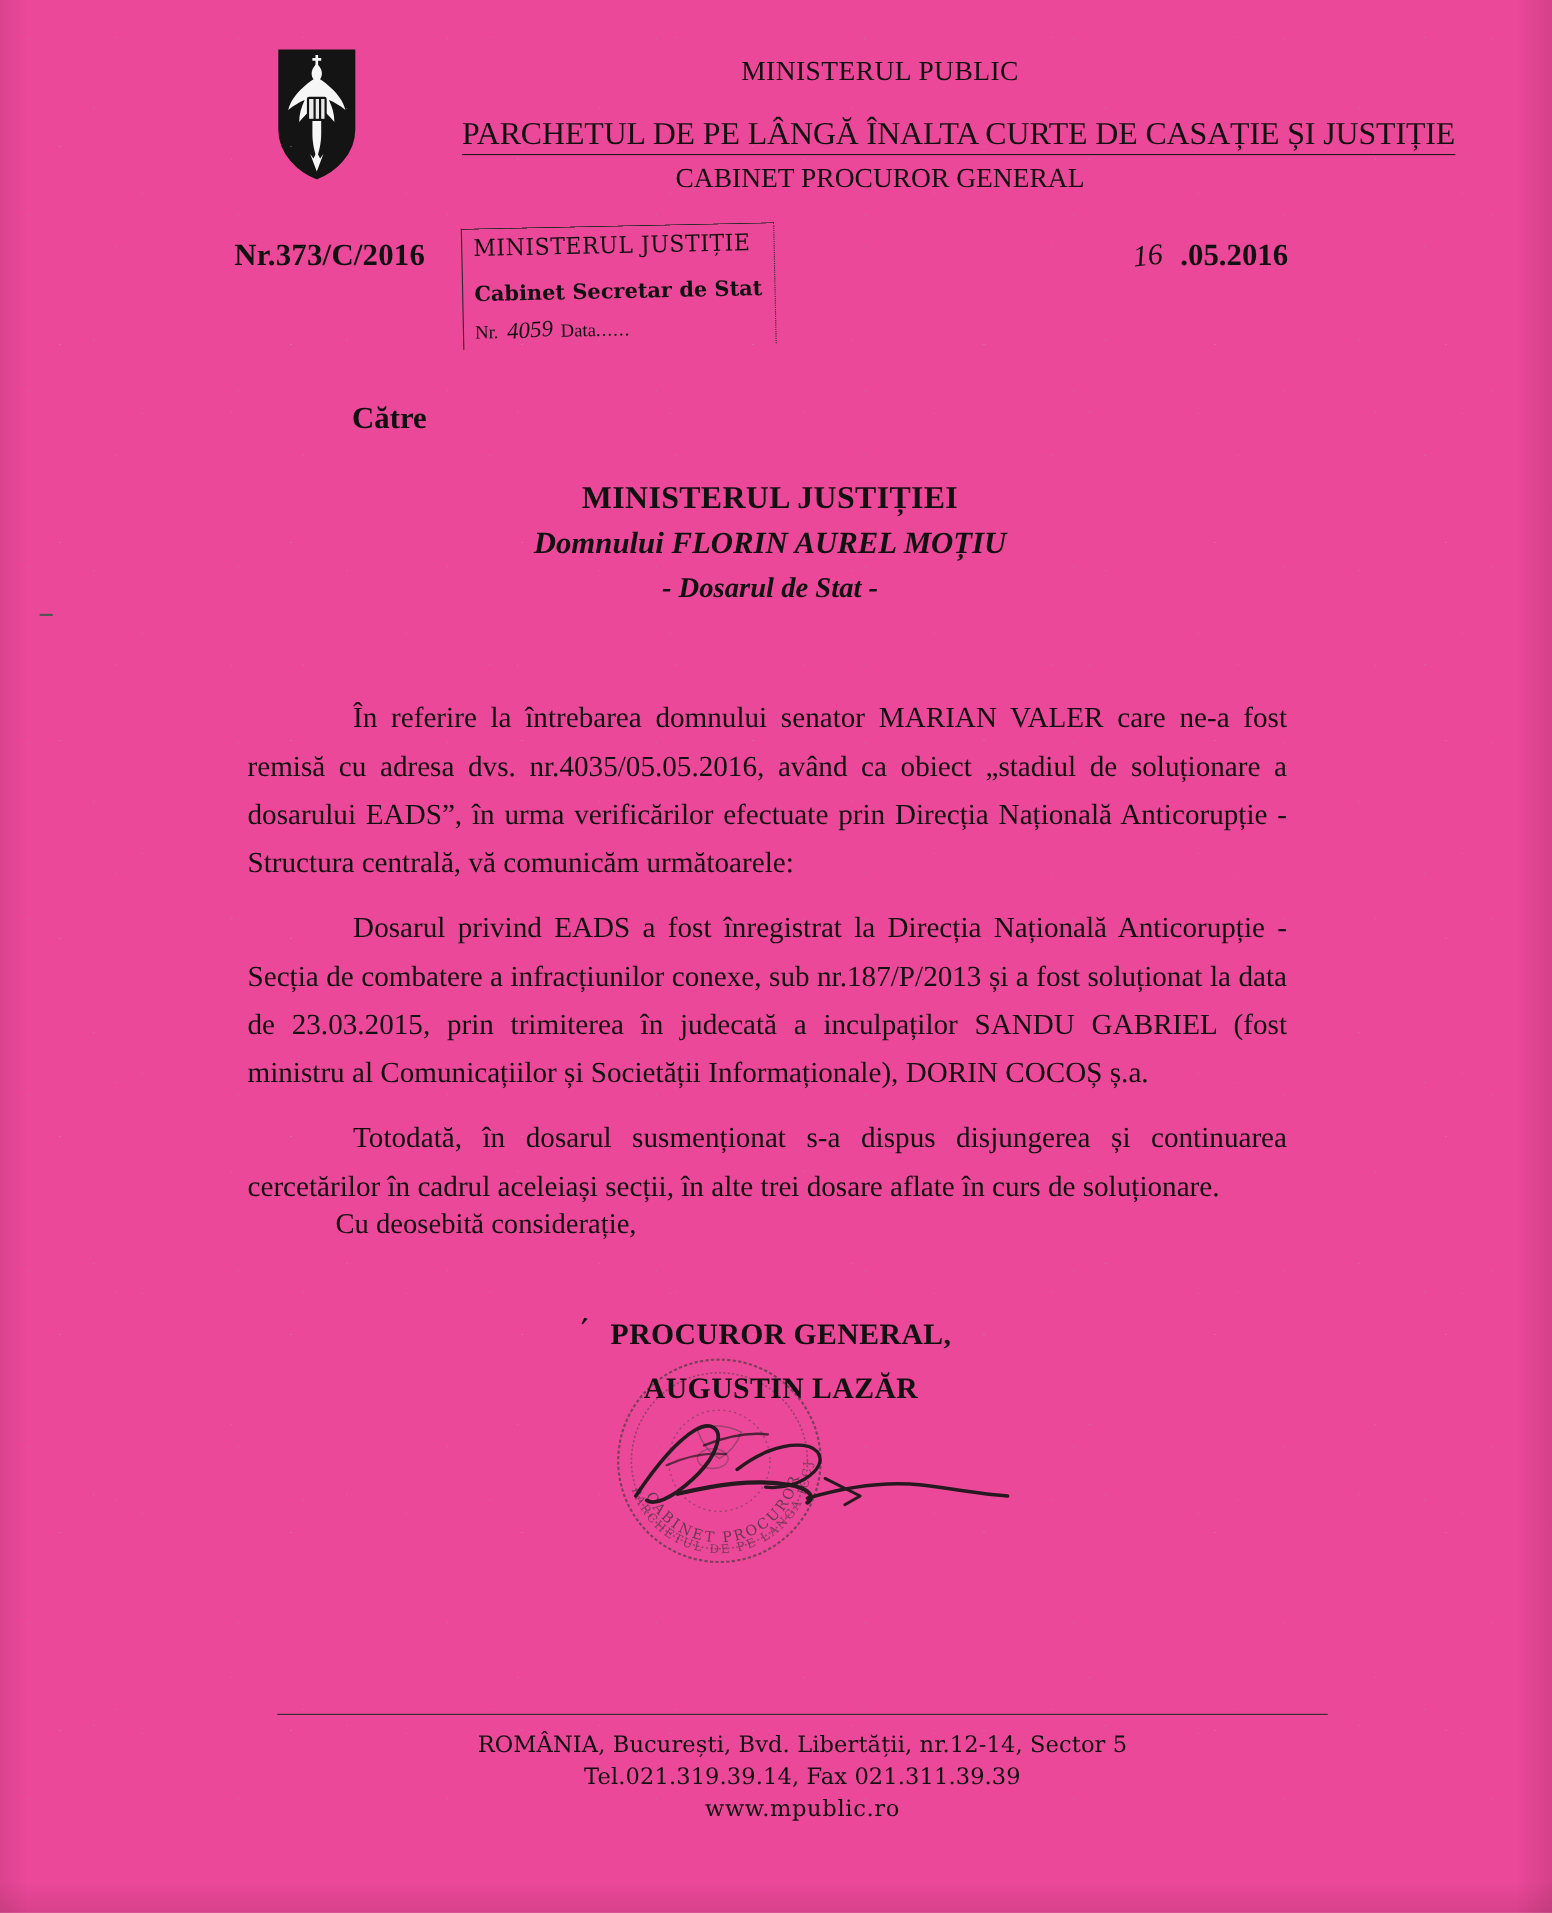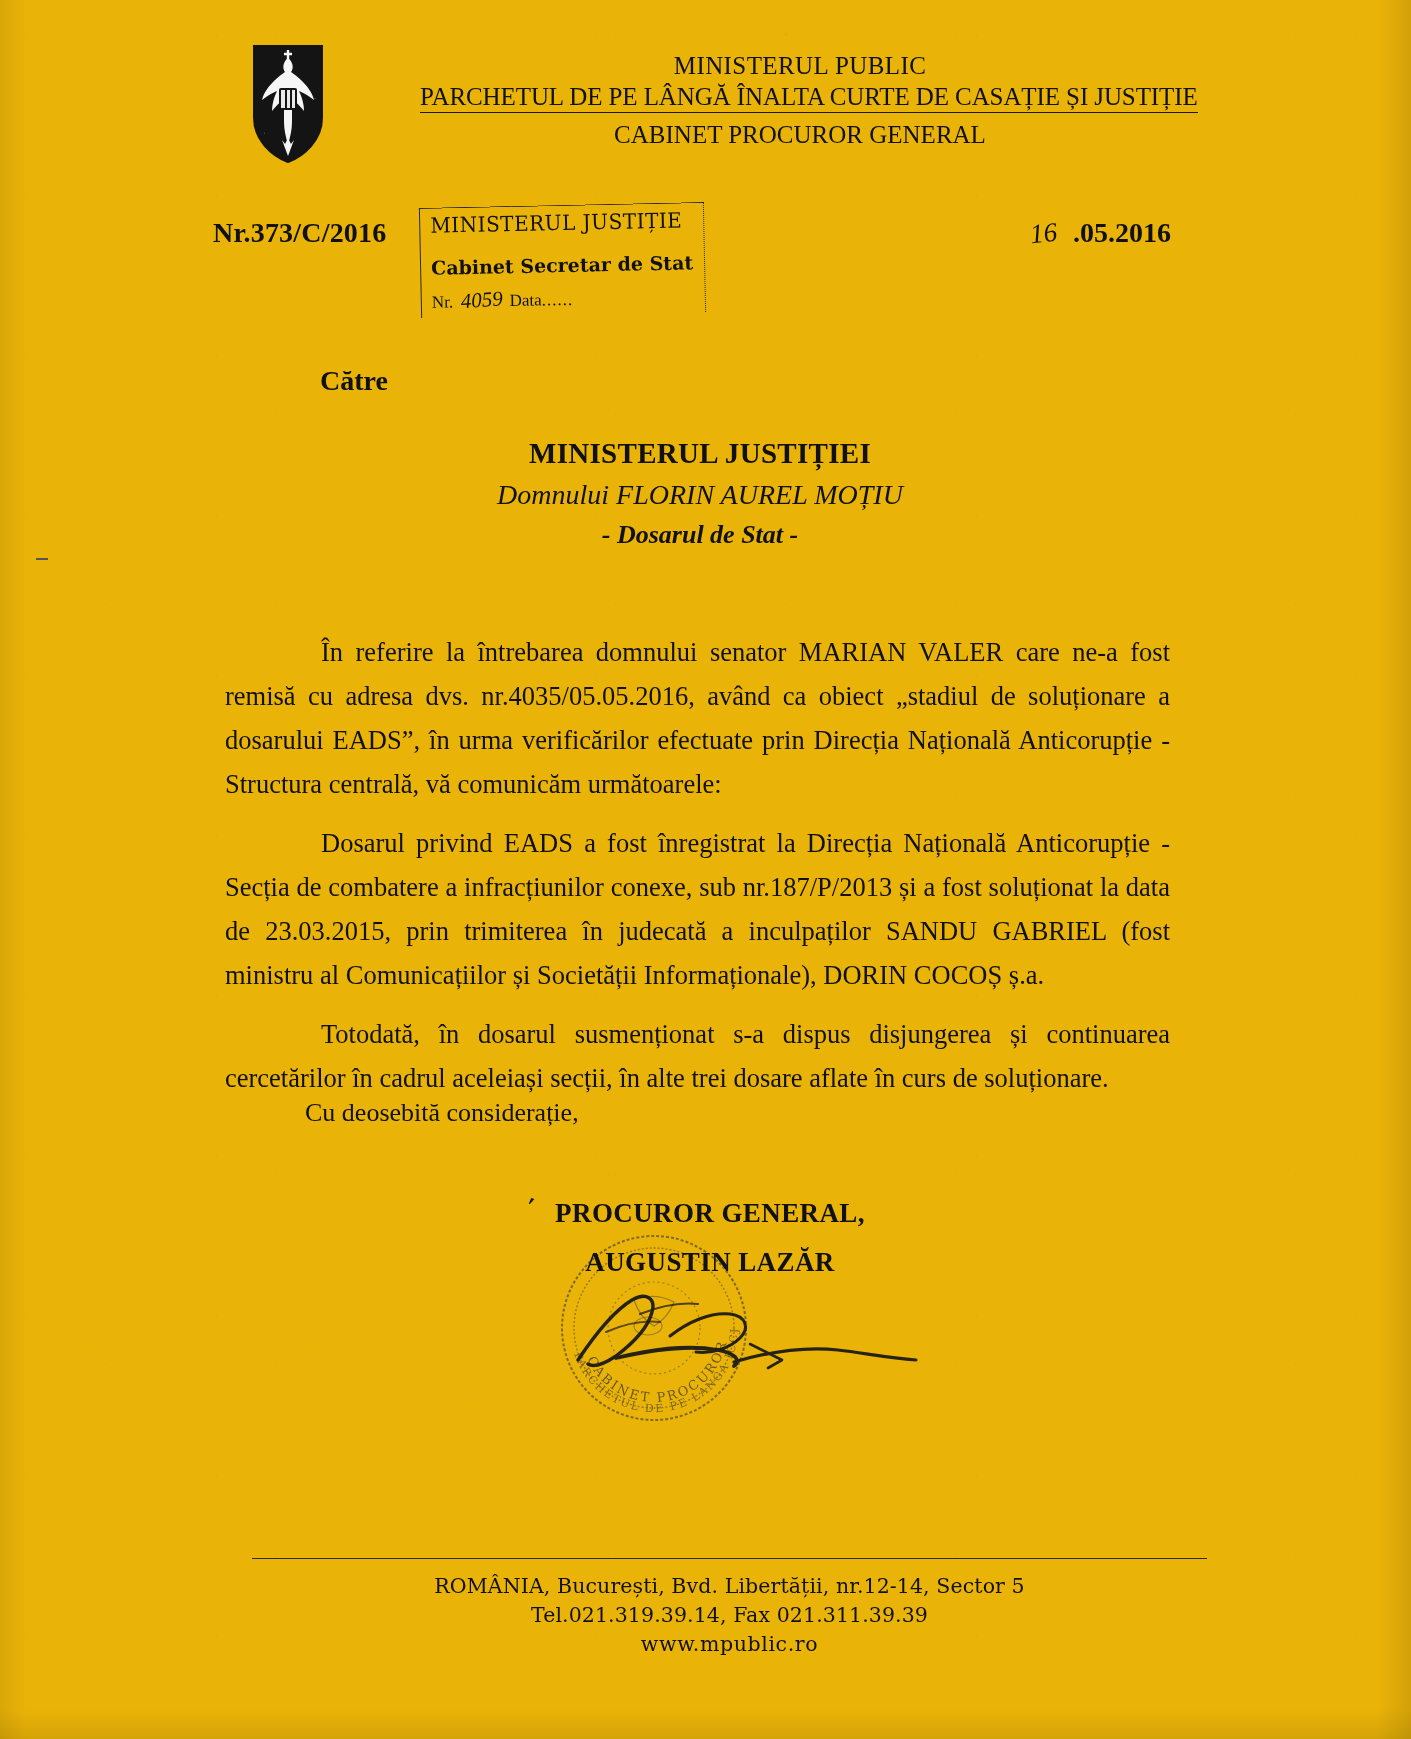--- a/index.html
+++ b/index.html
@@ -11,21 +11,21 @@
     width: 1411px; height: 1739px;
     font-family: "Liberation Serif", "DejaVu Serif", serif;
     color: #111111;
     position: relative;
     overflow: hidden;
   }
   .page {
     position: absolute;
     left: 0; top: 0;
     width: 1411px; height: 1739px;
-    background: #eab308;
+    background: #ec4899;
   }
   
   .speckle {
     position: absolute; inset: 0;
     pointer-events: none;
     opacity: .30;
     background-image:
       radial-gradient(circle at 14% 22%, #999 0.6px, transparent 0.9px),
       radial-gradient(circle at 37% 47%, #aaa 0.6px, transparent 0.9px),
       radial-gradient(circle at 62% 18%, #999 0.5px, transparent 0.9px),
@@ -51,22 +51,22 @@
     left: 420px; top: 8px;
     width: 760px;
     text-align: center;
   }
   .hl1 {
     font-size: 25px;
     letter-spacing: .4px;
     white-space: nowrap;
   }
   .hl2 {
-    font-size: 25px;
-    margin-top: 3px;
+    font-size: 29px;
+    margin-top: 26px;
     white-space: nowrap;
     display: inline-block;
     border-bottom: 1.6px solid #1a1a1a;
     padding-bottom: 1px;
     letter-spacing: -0.1px;
   }
   .hl3 {
     font-size: 25px;
     margin-top: 8px;
     white-space: nowrap;
@@ -139,21 +139,21 @@
     font-weight: 700;
   }
   
   .addressee {
     position: absolute;
     left: 300px; top: 437px;
     width: 800px;
     text-align: center;
   }
   .ad1 { font-size: 29px; font-weight: 700; letter-spacing: .3px; }
-  .ad2 { font-size: 28px; font-style: italic; font-weight: 400; margin-top: 9px; }
+  .ad2 { font-size: 28px; font-style: italic; font-weight: 700; margin-top: 9px; }
   .ad3 { font-size: 26px; font-style: italic; font-weight: 700; margin-top: 9px; }
   
   .body-text {
     position: absolute;
     left: 210px; top: 615px;
     width: 975px;
     font-size: 26.5px;
     line-height: 44px;
     text-align: justify;
     text-justify: inter-word;

